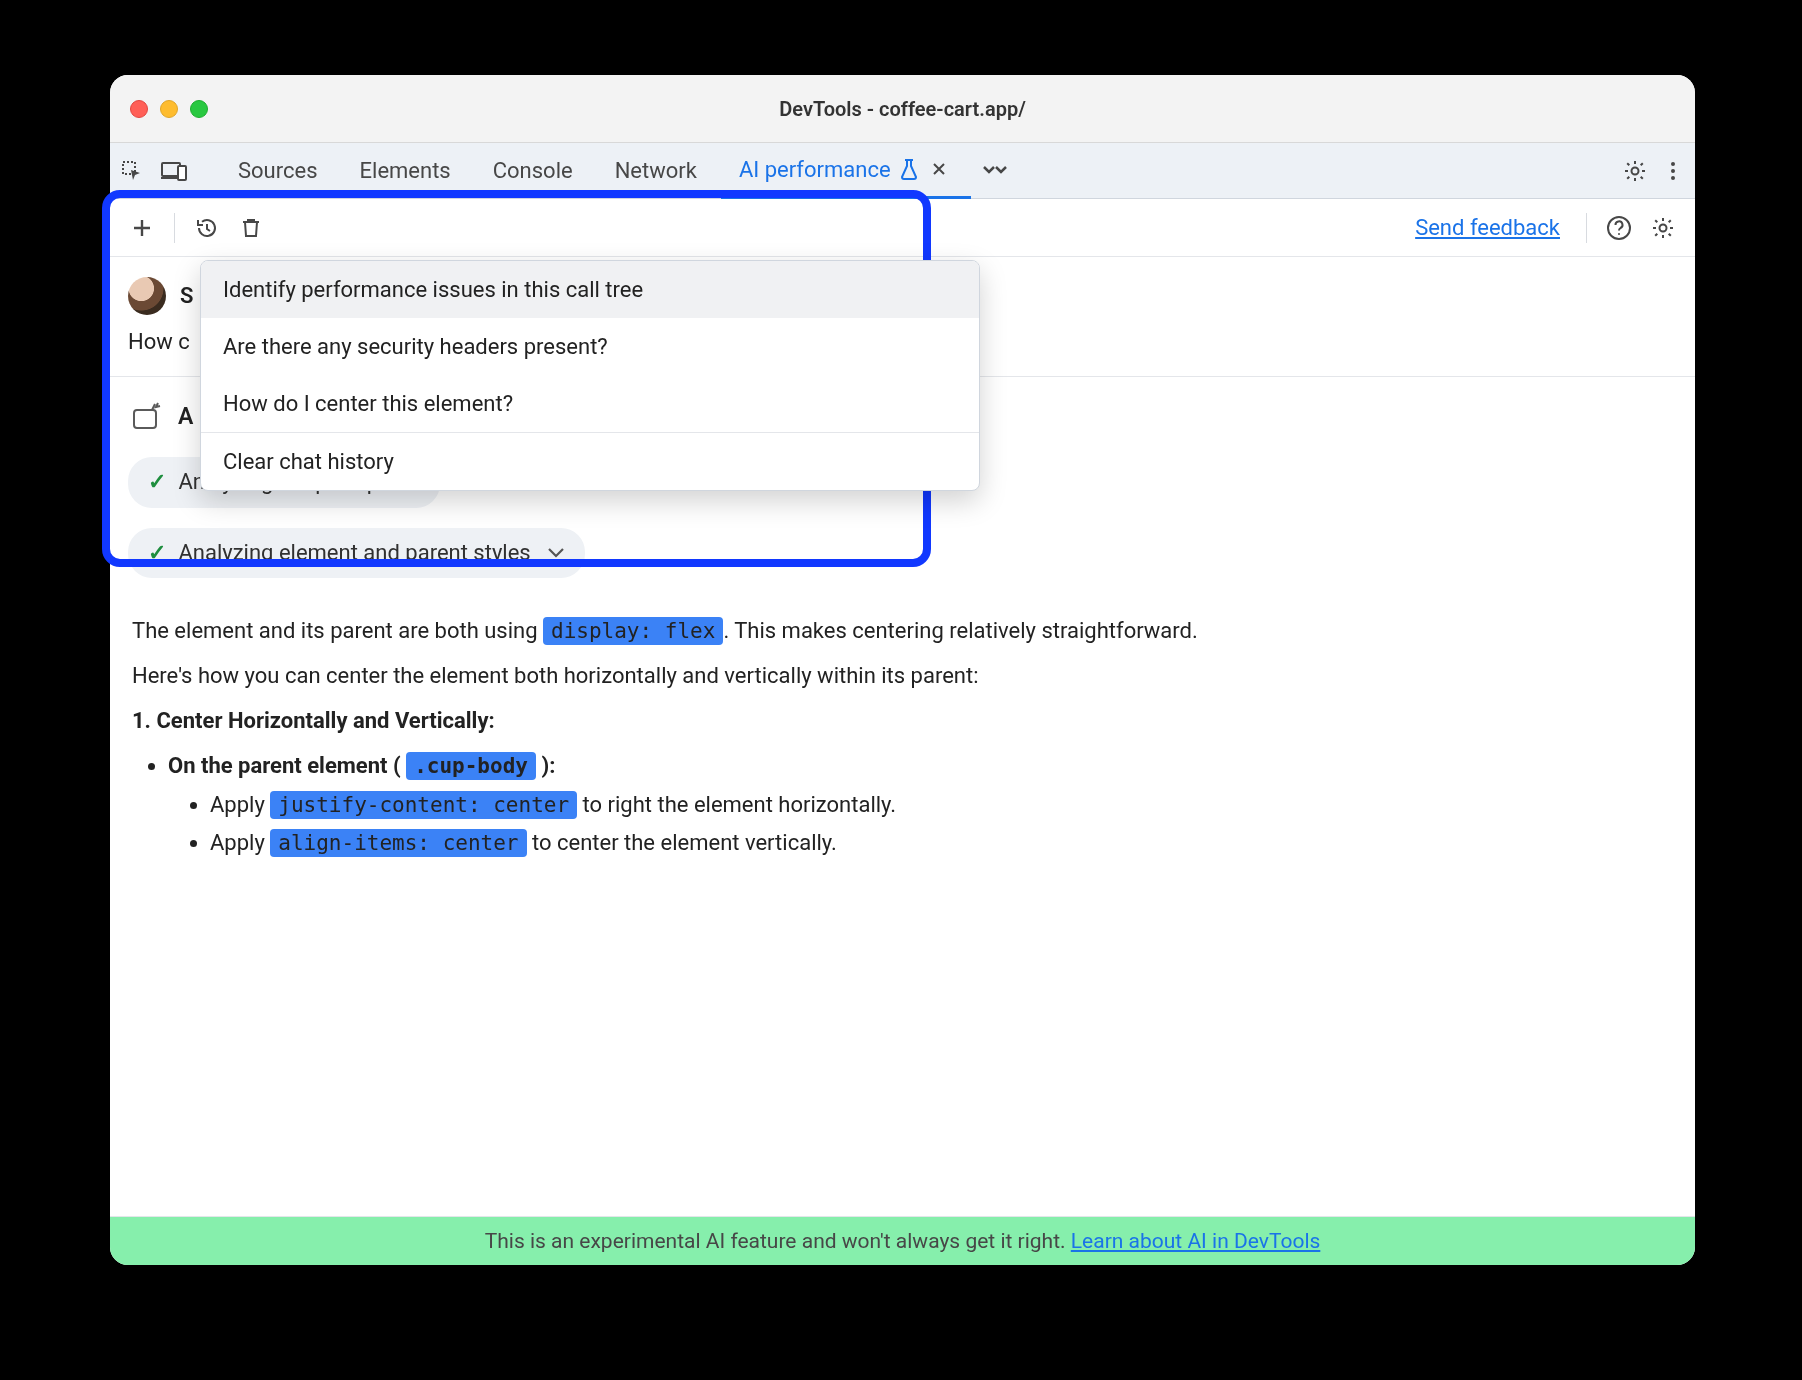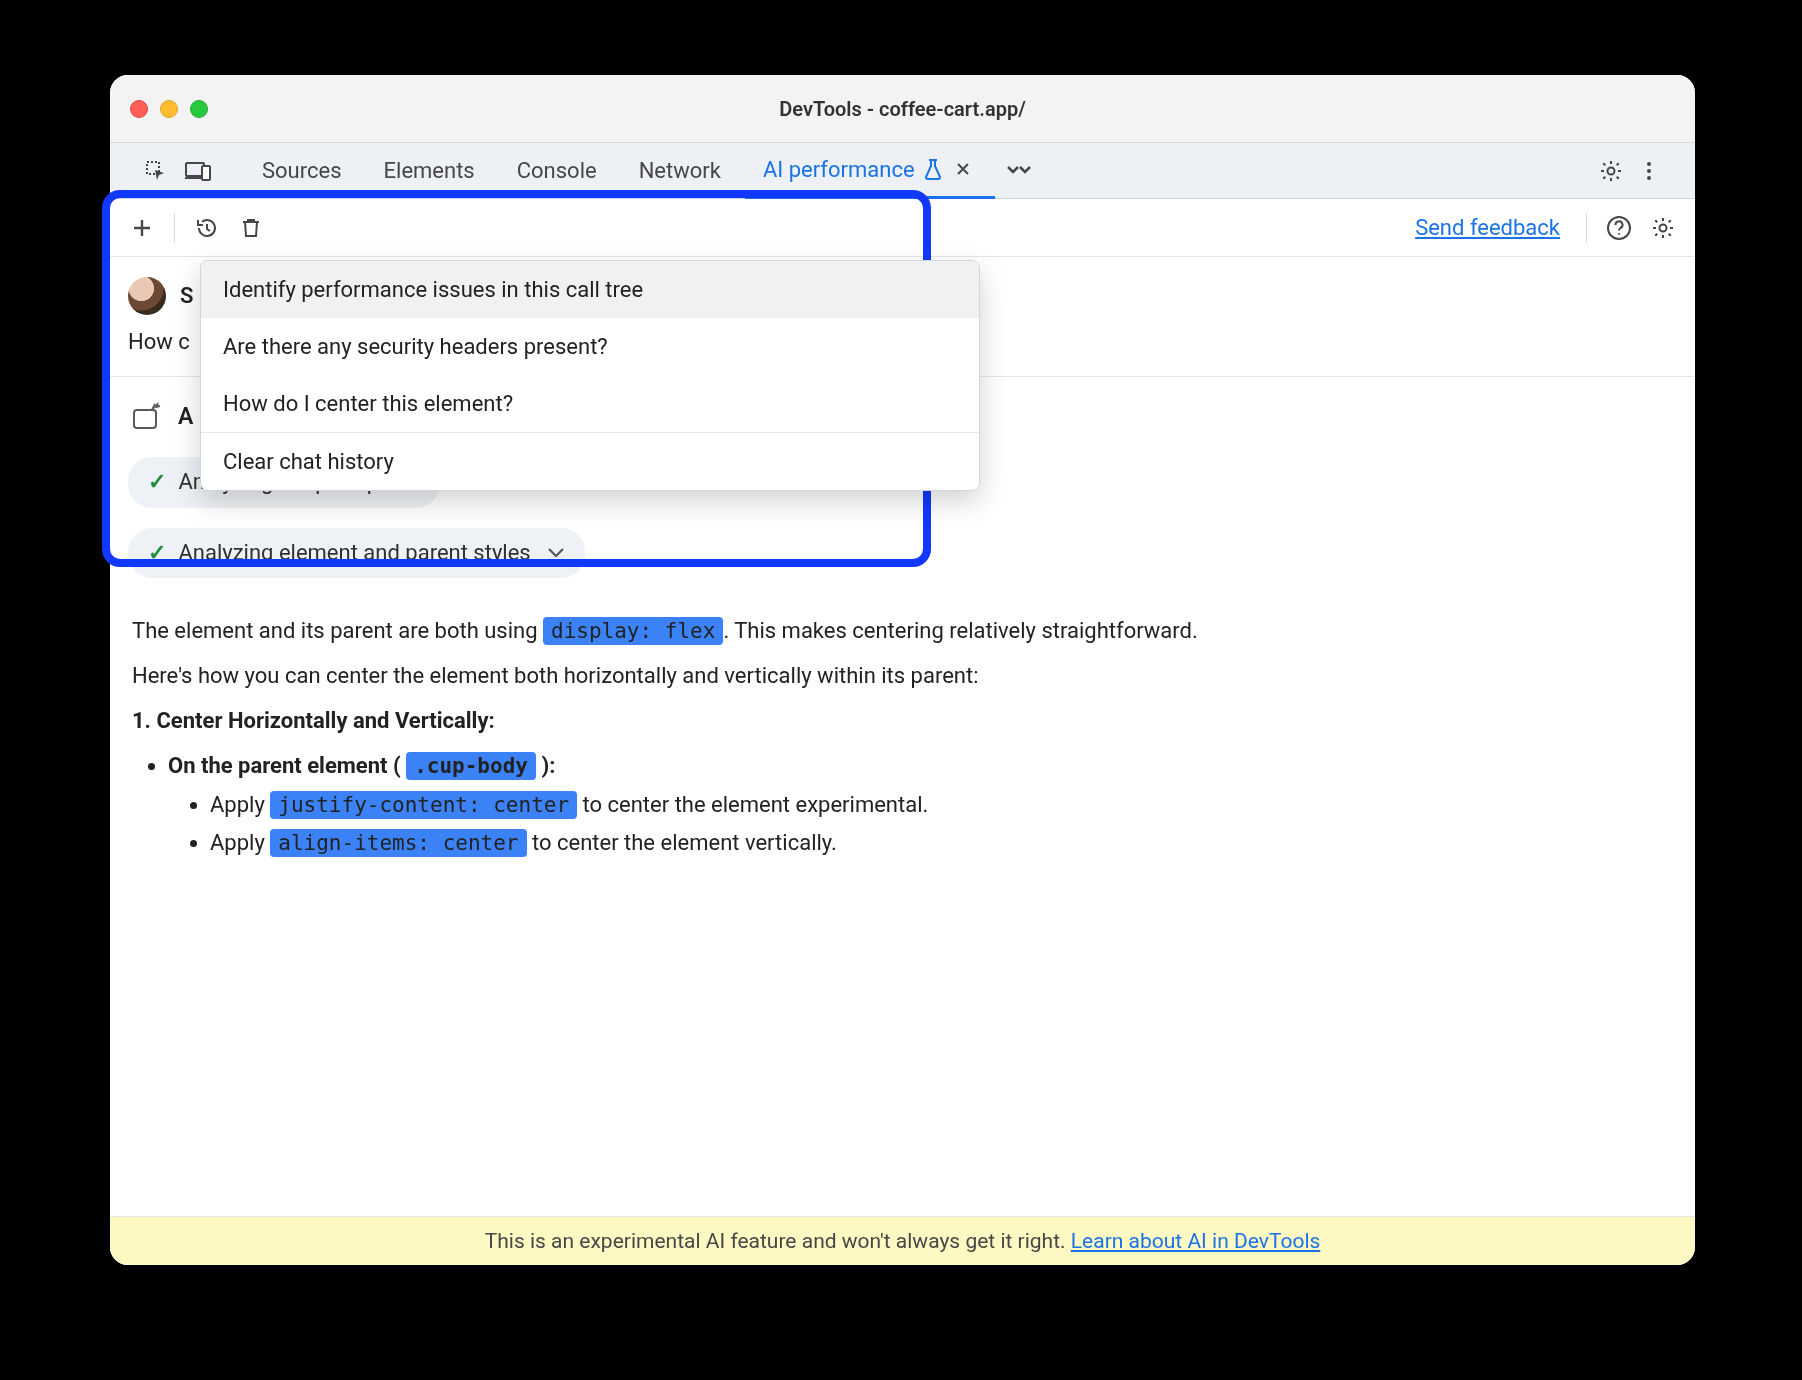--- a/index.html
+++ b/index.html
@@ -39,21 +39,21 @@
 .title {
   position: absolute; left: 0; right: 0;
   text-align: center;
   font-size: 20px; font-weight: 600; color: #333; pointer-events: none;
 }
 .tabsbar {
   height: 56px;
   background: #edf1f6;
   border-bottom: 1px solid #d0d6de;
   display: flex; align-items: center;
-  padding: 0 28px; gap: 6px;
+  padding: 0 4px; gap: 6px;
 }
 .iconbtn {
   width: 36px; height: 36px; display: flex; align-items: center; justify-content: center;
   border-radius: 4px; cursor: pointer; color: #474747;
 }
 .tab {
   padding: 0 18px; height: 56px; display: flex; align-items: center;
   font-size: 22px; color: #474747; cursor: pointer; gap: 8px;
 }
 .tab.active { color: #1a73e8; border-bottom: 3px solid #1a73e8; }
@@ -106,21 +106,21 @@
   background: #3b82f6; padding: 2px 8px; border-radius: 4px; font-size: 21px;
 }
 .h3 { font-weight: 700; margin-top: 20px; }
 ul.bul { list-style: disc; margin: 10px 0 0 36px; }
 ul.bul li { margin: 8px 0; }
 ul.sub { list-style: disc; margin: 8px 0 0 42px; }
 
 .footer {
   border-top: 1px solid #e4e6ea;
   padding: 12px 0; text-align: center; font-size: 21px; color: #474747;
-  background: #fef9c3;
+  background: #86efac;
 }
 .footer a { color: #1a73e8; text-decoration: underline; cursor: pointer; }
 
 
 .highlight {
   position: absolute;
   left: 102px; top: 190px;
   width: 829px; height: 377px;
   border: 8px solid #1138ff;
   border-radius: 18px;
@@ -307,21 +307,21 @@
       </p>
       <p>Here's how you can center the element both horizontally and vertically within its parent:</p>
       <p class="h3">1. Center Horizontally and Vertically:</p>
       <ul class="bul">
         <li>
           <strong>
             <span>On the parent element ( </span><code class="inline">.cup-body</code><span> ):</span>
           </strong>
           <ul class="sub">
             <li>
-              <span>Apply </span><code class="inline">justify-content: center</code><span> to center the element experimental.</span>
+              <span>Apply </span><code class="inline">justify-content: center</code><span> to right the element horizontally.</span>
             </li>
             <li>
               <span>Apply </span><code class="inline">align-items: center</code><span> to center the element vertically.</span>
             </li>
           </ul>
         </li>
       </ul>
     </div>
   </div>
 

